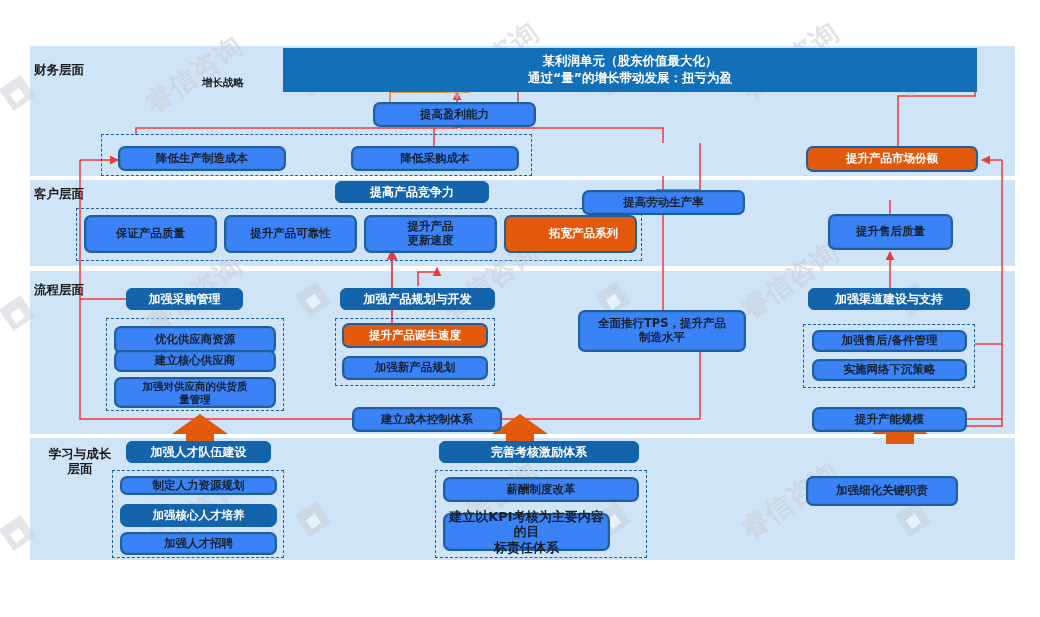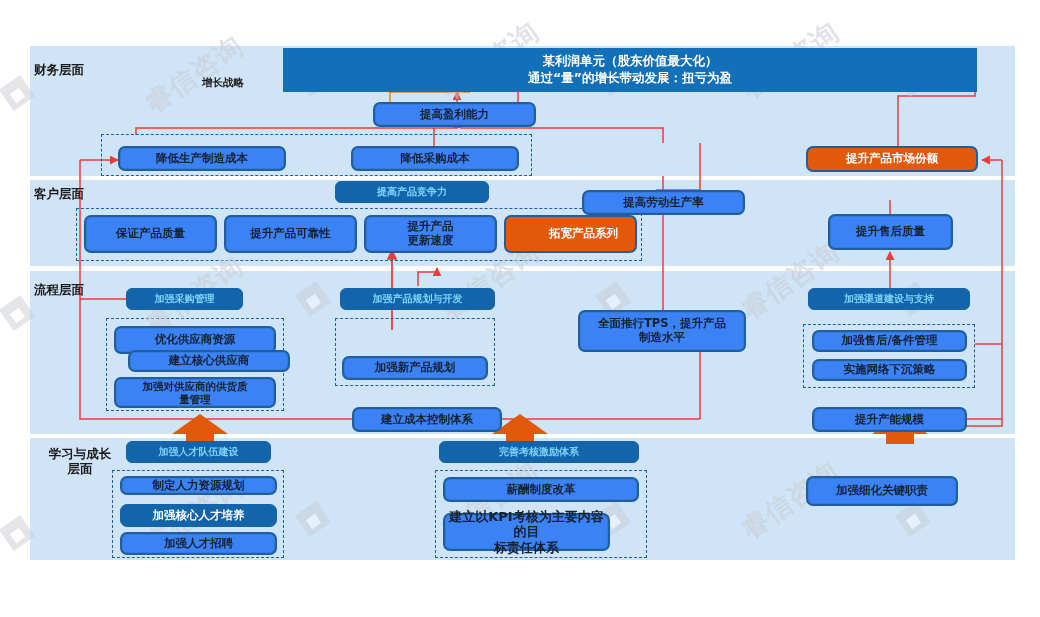--- a/index.html
+++ b/index.html
@@ -34,21 +34,21 @@
   
   .node{position:absolute;z-index:7;box-sizing:border-box;
         display:flex;align-items:center;justify-content:center;
         text-align:center;font-weight:bold;line-height:1.18;
         font-family:"DejaVu Sans","Liberation Sans",sans-serif;}
 
   .n-white{background:#3b82f6;border:2.2px solid #1f5fa0;border-radius:7px;
            color:#15212e;font-size:11.5px;
            box-shadow:0 0 0 .6px #2f77bf inset;}
   .n-blue{background:#1464ab;border:1.6px solid #1464ab;border-radius:6px;
-          color:#7dd3fc;font-size:10px;}
+          color:#ffffff;font-size:12px;}
   .n-blue-r{background:#1464ab;border:1.6px solid #1464ab;border-radius:7px;
             color:#ffffff;font-size:11.5px;}
   .n-orange{background:#e2590c;border:2.2px solid #1f5fa0;border-radius:7px;
             color:#ffffff;font-size:11.5px;}
   .n-banner{background:#1270b8;border:none;border-radius:0;color:#ffffff;
             font-size:12.5px;line-height:1.35;flex-direction:column;}
 
   .side-label{position:absolute;z-index:7;font-size:10.5px;font-weight:bold;
               color:#1a1a1a;white-space:nowrap;
               font-family:"DejaVu Sans","Liberation Sans",sans-serif;}
@@ -179,27 +179,28 @@
 更新速度</div>
 
   <div class="node n-orange" style="left:504px;top:215px;width:133px;height:38px;padding-left:26px;">拓宽产品系列</div>
 
   <div class="node n-white" style="left:828px;top:214px;width:125px;height:36px;">提升售后质量</div>
 
   <div class="node n-blue" style="left:126px;top:288px;width:117px;height:22px;">加强采购管理</div>
 
   <div class="node n-white" style="left:114px;top:326px;width:162px;height:28px;">优化供应商资源</div>
 
-  <div class="node n-white" style="left:128px;top:350px;width:162px;height:22px;">建立核心供应商</div>
+  <div class="node n-white" style="left:114px;top:350px;width:162px;height:22px;">建立核心供应商</div>
 
   <div class="node n-white" style="left:114px;top:377px;width:162px;height:31px;white-space:pre-line;font-size:10.5px;">加强对供应商的供货质
 量管理</div>
 
   <div class="node n-blue" style="left:340px;top:288px;width:155px;height:22px;">加强产品规划与开发</div>
 
+  <div class="node n-orange" style="left:342px;top:323px;width:146px;height:25px;">提升产品诞生速度</div>
 
   <div class="node n-white" style="left:342px;top:356px;width:146px;height:24px;">加强新产品规划</div>
 
   <div class="node n-white" style="left:578px;top:310px;width:168px;height:42px;white-space:pre-line;">全面推行TPS，提升产品
 制造水平</div>
 
   <div class="node n-blue" style="left:808px;top:288px;width:162px;height:22px;">加强渠道建设与支持</div>
 
   <div class="node n-white" style="left:812px;top:330px;width:155px;height:22px;">加强售后/备件管理</div>
 

